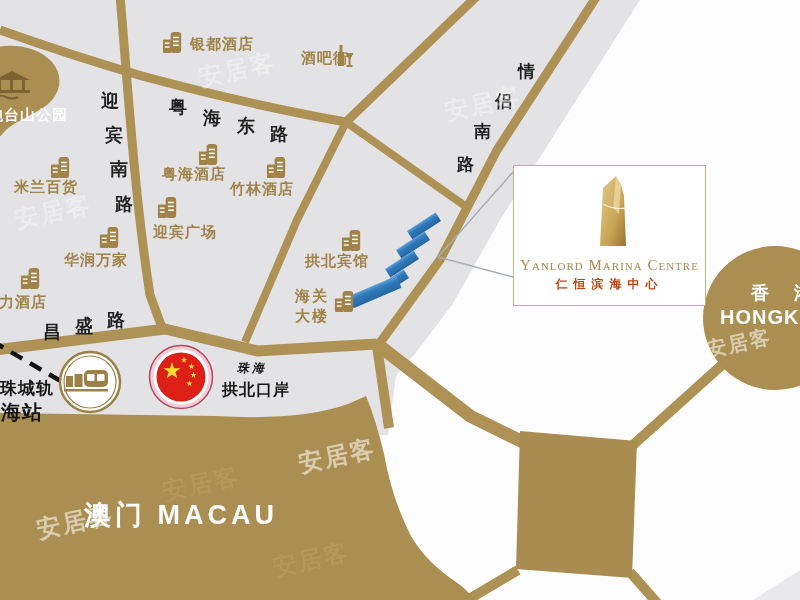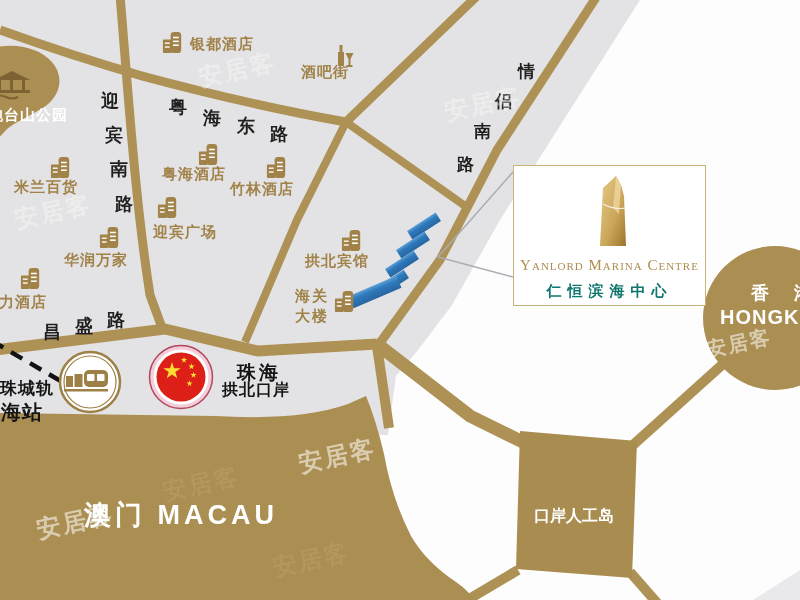--- a/index.html
+++ b/index.html
@@ -29,39 +29,39 @@
   #road-qinglv span:nth-child(3){transform:translate(-44px,60px);}
   #road-qinglv span:nth-child(4){transform:translate(-61px,93px);}
   #road-changsheng{left:43px;top:320px;}
   #road-changsheng span:nth-child(2){transform:translate(32px,-6px);}
   #road-changsheng span:nth-child(3){transform:translate(64px,-12px);}
 
   
   .blk{position:absolute;font-weight:bold;color:#151515;white-space:nowrap;}
   #station-l1{left:-18px;top:377px;font-size:17px;letter-spacing:1px;}
   #station-l2{left:-20px;top:399px;font-size:20px;letter-spacing:1px;}
-  #gate-l1{left:237px;top:360px;font-size:19px;letter-spacing:3px;}
+  #gate-l1{left:237px;top:360px;font-size:12px;letter-spacing:3px;font-style:italic;}
   #gate-l2{left:222px;top:380px;font-size:16px;letter-spacing:1px;text-align:right;}
 
   
   .wht{position:absolute;font-weight:bold;color:#ffffff;white-space:nowrap;}
   #park-label{left:-12px;top:106px;font-size:15px;letter-spacing:1px;}
   #macau-label{left:84px;top:497px;font-size:27px;letter-spacing:4px;}
   #bridge-l1{left:517px;top:484px;width:114px;text-align:center;font-size:16px;}
   #bridge-l2{left:517px;top:506px;width:114px;text-align:center;font-size:16px;}
   #hk-cn{left:751px;top:281px;font-size:18px;letter-spacing:10px;}
   #hk-en{left:720px;top:306px;font-size:20px;letter-spacing:1px;}
 
   
   #ycard{position:absolute;left:513px;top:165px;width:193px;height:141px;background:#ffffff;
          border:1px solid #c6b27a;box-sizing:border-box;text-align:center;}
   #ycard .tower{display:block;margin:8px auto 0 auto;}
   #yen{font-family:"Liberation Serif","DejaVu Serif",serif;font-variant:small-caps;
        font-size:15px;color:#ad8d50;letter-spacing:1px;margin-top:11px;}
-  #ycn{font-size:15px;color:#0f766e;letter-spacing:6px;margin-top:8px;font-weight:bold;}
+  #ycn{font-size:12px;color:#c2410c;letter-spacing:6px;margin-top:2px;font-weight:bold;}
 
   
   .wm{position:absolute;font-weight:bold;font-size:24px;letter-spacing:2px;
       transform:rotate(-12deg);white-space:nowrap;pointer-events:none;}
   .wm-white{color:rgba(255,255,255,0.55);}
   .wm-faint{color:rgba(255,255,255,0.35);}
   .wm-tan{color:rgba(189,162,104,0.45);}
   #wm1{left:14px;top:196px;}  #wm2{left:198px;top:54px;}
   #wm3{left:444px;top:88px;}  #wm4{left:162px;top:468px;}
   #wm5{left:298px;top:440px;} #wm6{left:36px;top:506px;}
@@ -203,21 +203,21 @@
       <use href="#bld"></use>
     </svg>
   <svg class="bicon" style="left:340px;top:228px">
       <use href="#bld"></use>
     </svg>
   <svg class="bicon" style="left:333px;top:289px">
       <use href="#bld"></use>
     </svg>
 
   <div class="plabel" style="left:190px;top:35px">银都酒店</div>
-  <div class="plabel" style="left:301px;top:63px">酒吧街</div>
+  <div class="plabel" style="left:301px;top:49px">酒吧街</div>
   <div class="plabel" style="left:14px;top:178px">米兰百货</div>
   <div class="plabel" style="left:162px;top:165px">粤海酒店</div>
   <div class="plabel" style="left:230px;top:180px">竹林酒店</div>
   <div class="plabel" style="left:153px;top:223px">迎宾广场</div>
   <div class="plabel" style="left:64px;top:251px">华润万家</div>
   <div class="plabel" style="left:-17px;top:293px">魅力酒店</div>
   <div class="plabel" style="left:305px;top:252px">拱北宾馆</div>
   <div class="plabel two-line" style="left:295px;top:286px">
     <div>海关</div>
     <div>大楼</div>
@@ -247,21 +247,20 @@
       <span>路</span>
     </div>
 
   <div id="station-l1" class="blk">广珠城轨</div>
   <div id="station-l2" class="blk">珠海站</div>
   <div id="gate-l1" class="blk">珠海</div>
   <div id="gate-l2" class="blk">拱北口岸</div>
 
   <div id="park-label" class="wht">炮台山公园</div>
   <div id="macau-label" class="wht">澳门 MACAU</div>
-  <div id="bridge-l2" class="wht">口岸人工岛</div>
   <div id="hk-cn" class="wht">香 港</div>
   <div id="hk-en" class="wht">HONGKONG</div>
 
   <div id="ycard">
     <svg class="tower" width="44" height="72" viewBox="0 0 44 72">
       <polygon points="12,72 15,14 28,2 33,11 36,22 38,72" fill="url(#tgrad)"></polygon>
       <polygon points="28,2 33,11 31,40 25,34" fill="#f0d9a2" opacity="0.75"></polygon>
       <path d="M15,30 Q26,36 38,34" stroke="#fff" stroke-width="1.2" fill="none" opacity="0.8"></path>
     </svg>
     <div id="yen">Yanlord Marina Centre</div>

